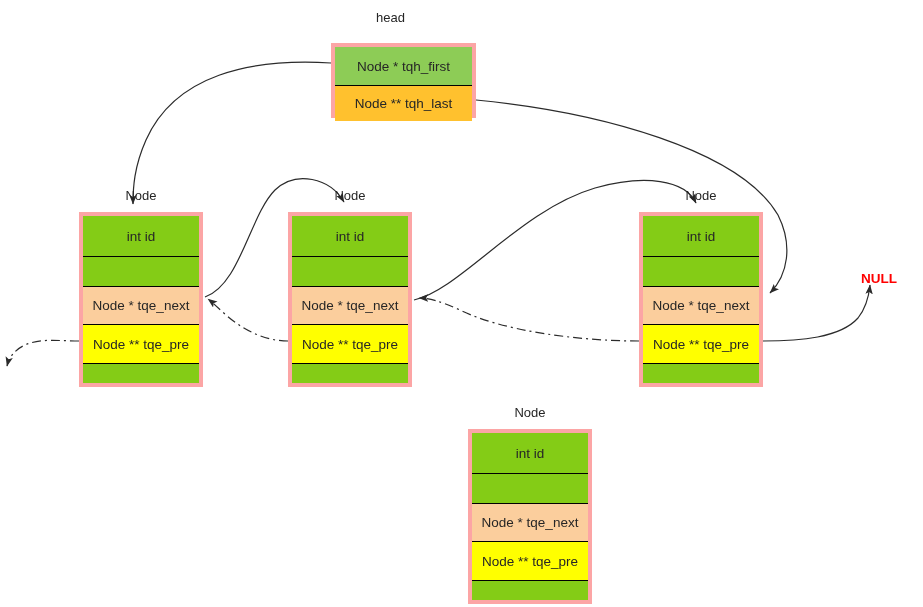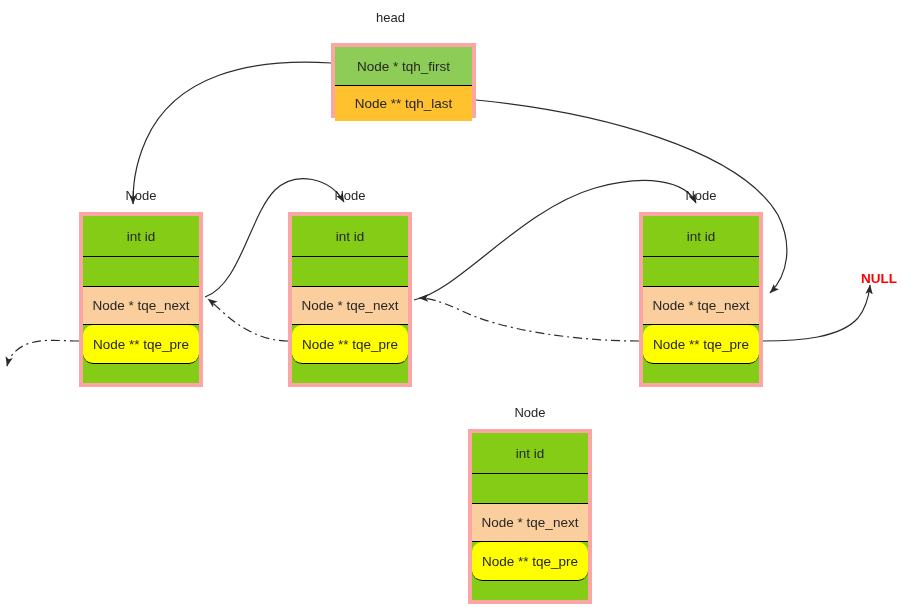--- a/index.html
+++ b/index.html
@@ -8,21 +8,21 @@
   svg.edges{position:absolute;left:0;top:0;width:923px;height:607px;pointer-events:none;}
   .boxlabel{position:absolute;font-size:13px;color:#262626;white-space:nowrap;text-align:center;}
   .struct{position:absolute;border:4px solid #fca5a5;box-sizing:border-box;background:#84cc16;}
   .row{box-sizing:border-box;width:100%;display:flex;align-items:center;justify-content:center;
        font-size:13.5px;color:#262626;border-bottom:1px solid #000;white-space:nowrap;}
   .row.last{border-bottom:none;}
   .row.blank{}
   .head-first{background:#8DCC56;}
   .head-last{background:#FFC12E;}
   .n-next{background:#FBCE9D;text-align:right;}
-  .n-pre{background:#FFFF00;border-radius:10px;}
+  .n-pre{background:#FFFF00;}
   .nullv{position:absolute;font-size:13.5px;font-weight:bold;color:#FF0000;}
 </style>
 </head>
 <body>
 
 <div id="canvas">
 
   <svg class="edges" viewBox="0 0 923 607">
     <defs>
       <marker id="ah" markerWidth="9" markerHeight="9" refX="7.6" refY="3.1" orient="auto" markerUnits="strokeWidth">

